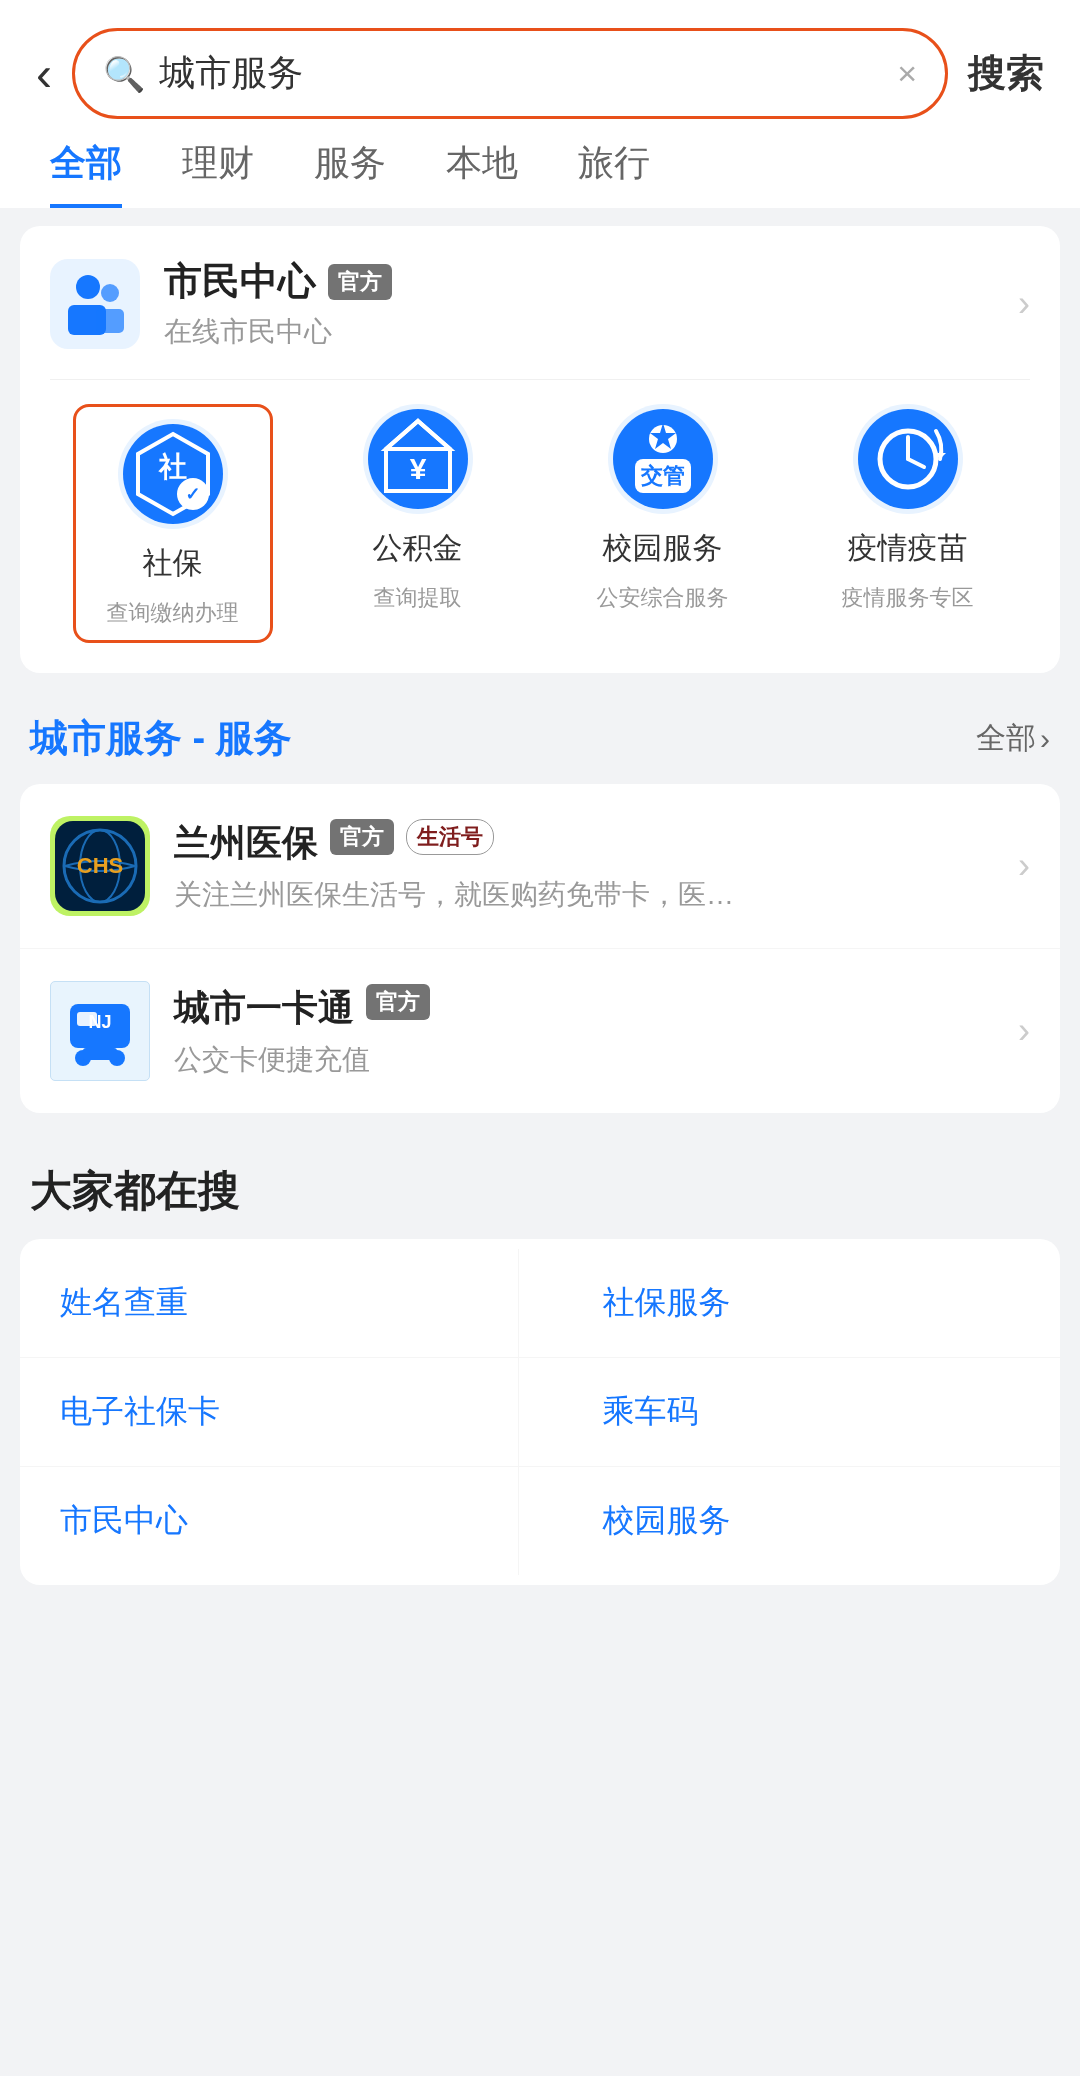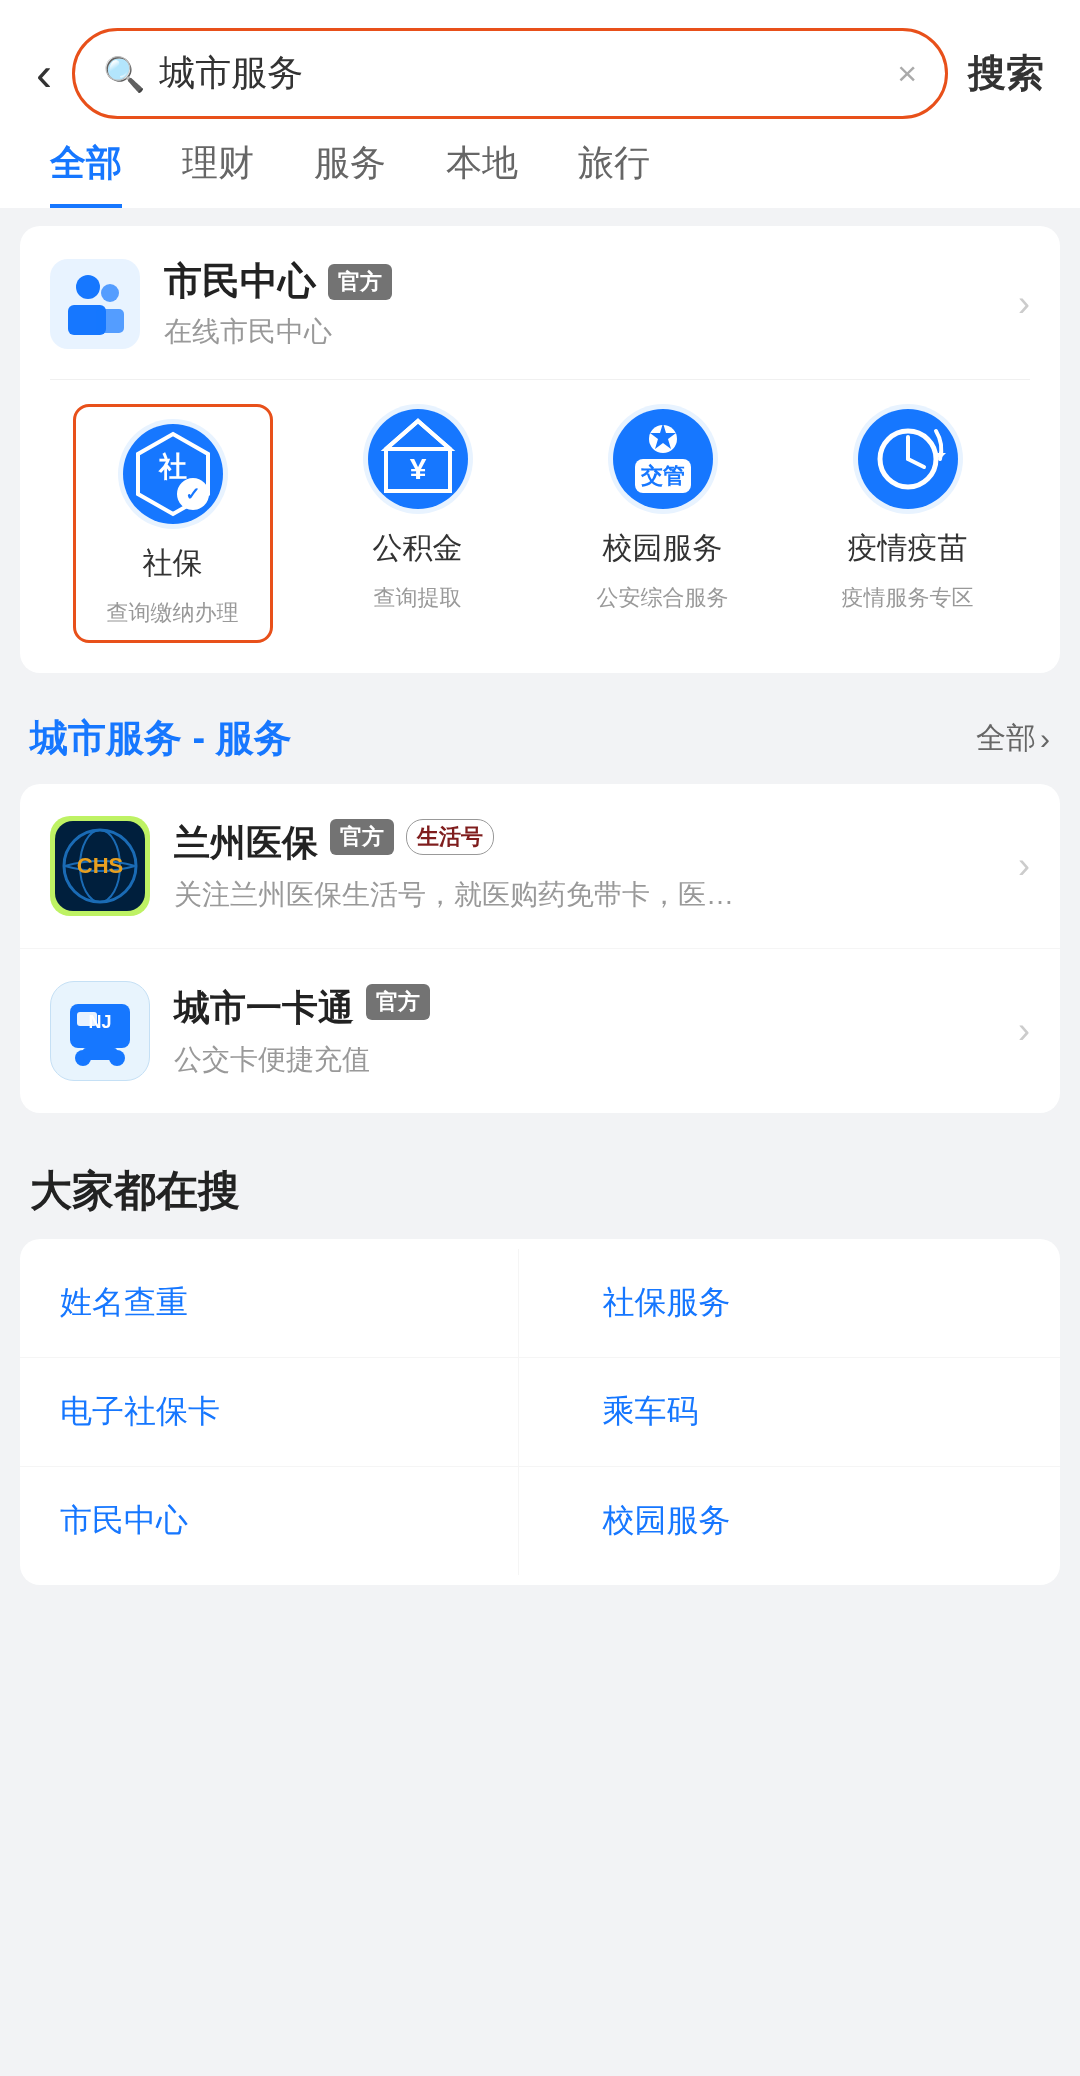--- a/index.html
+++ b/index.html
@@ -289,21 +289,21 @@
       align-items: center;
       justify-content: center;
       overflow: hidden;
     }
 
     
     .transit-logo {
       width: 100px;
       height: 100px;
       background: #e8f4fd;
-      border-radius: 24px;
+      border-radius: 5px;
       display: flex;
       align-items: center;
       justify-content: center;
       border: 1.5px solid #c5e0f5;
     }
   </style>
 </head>
 <body>
 
 <div class="header">

